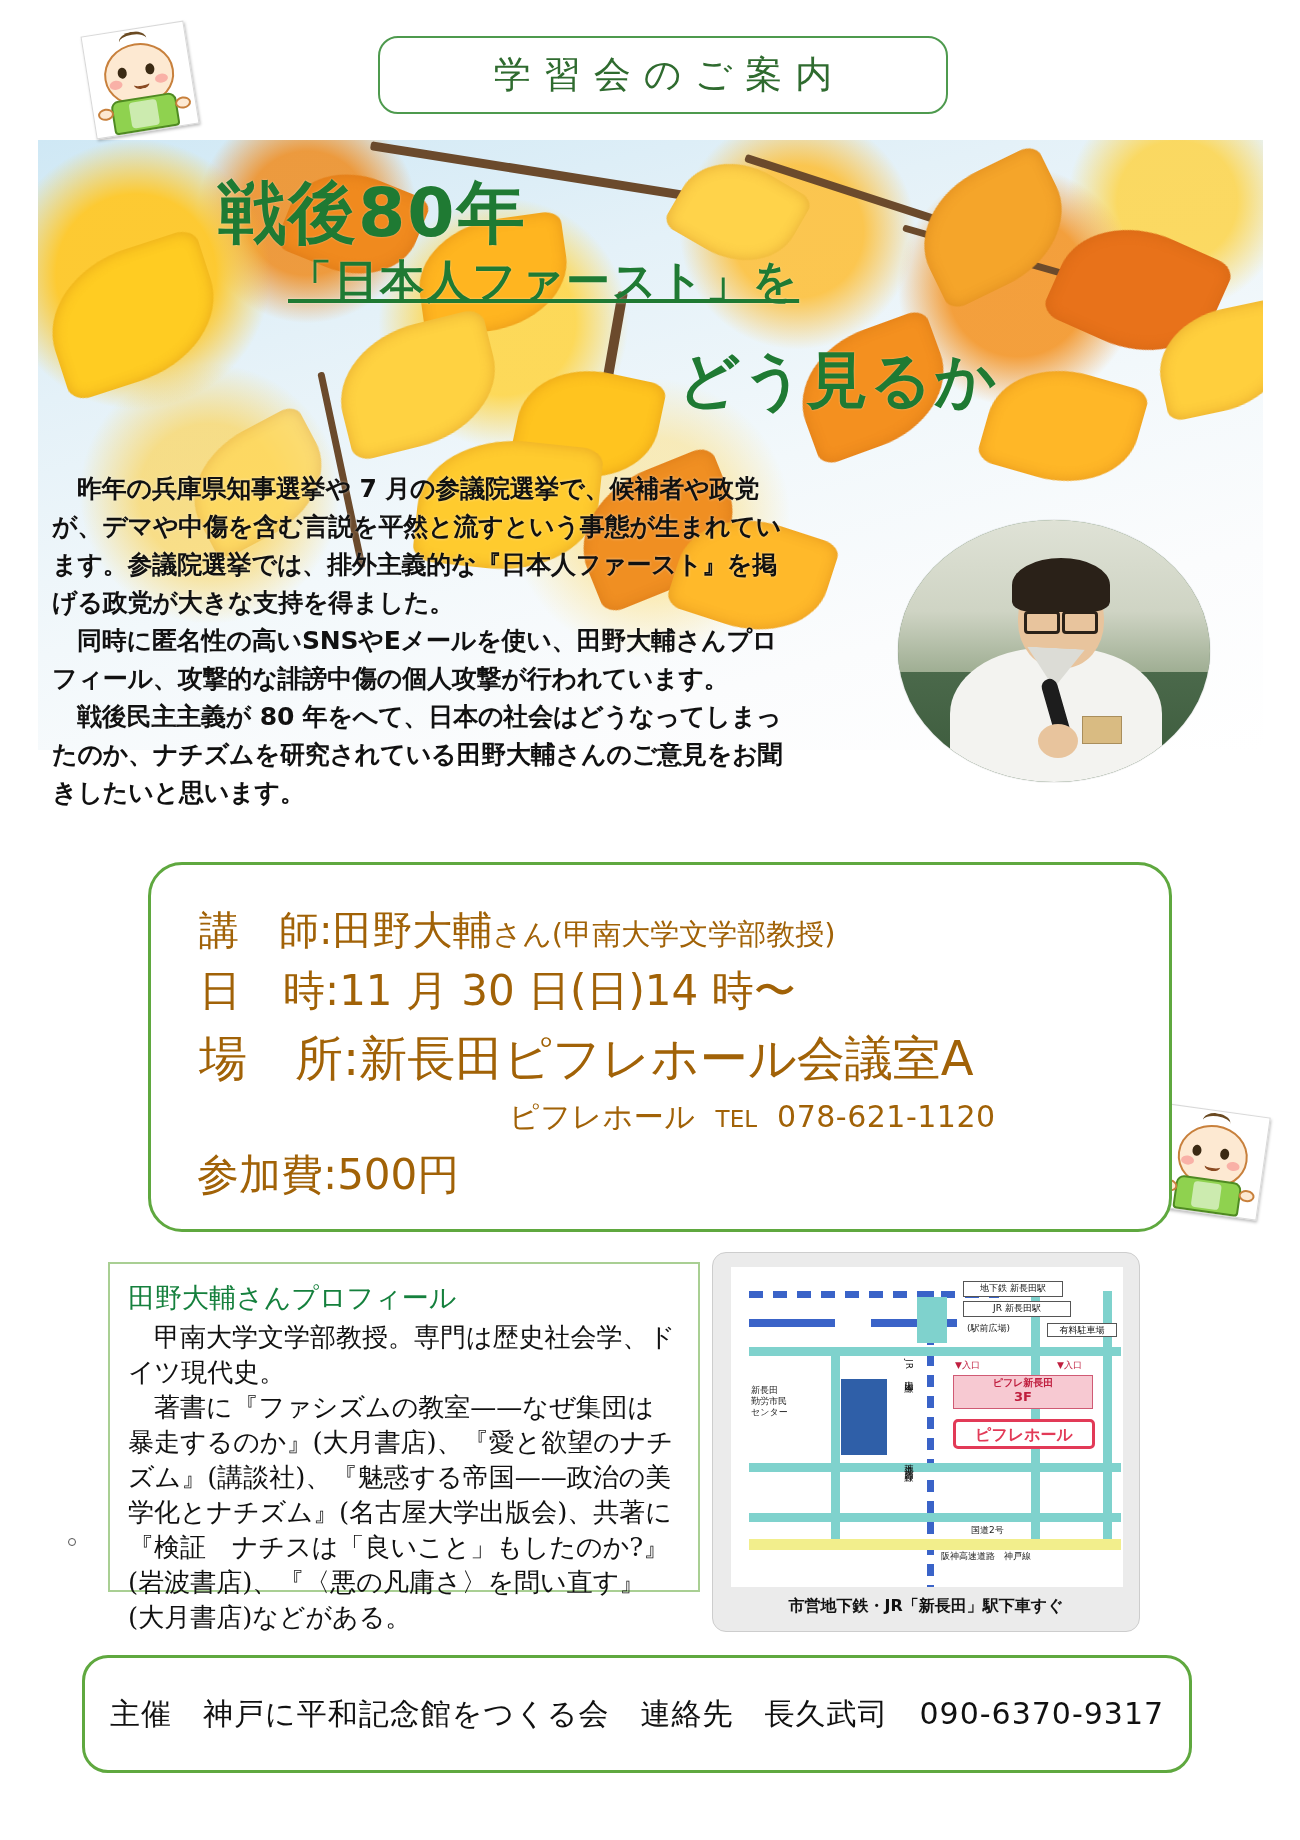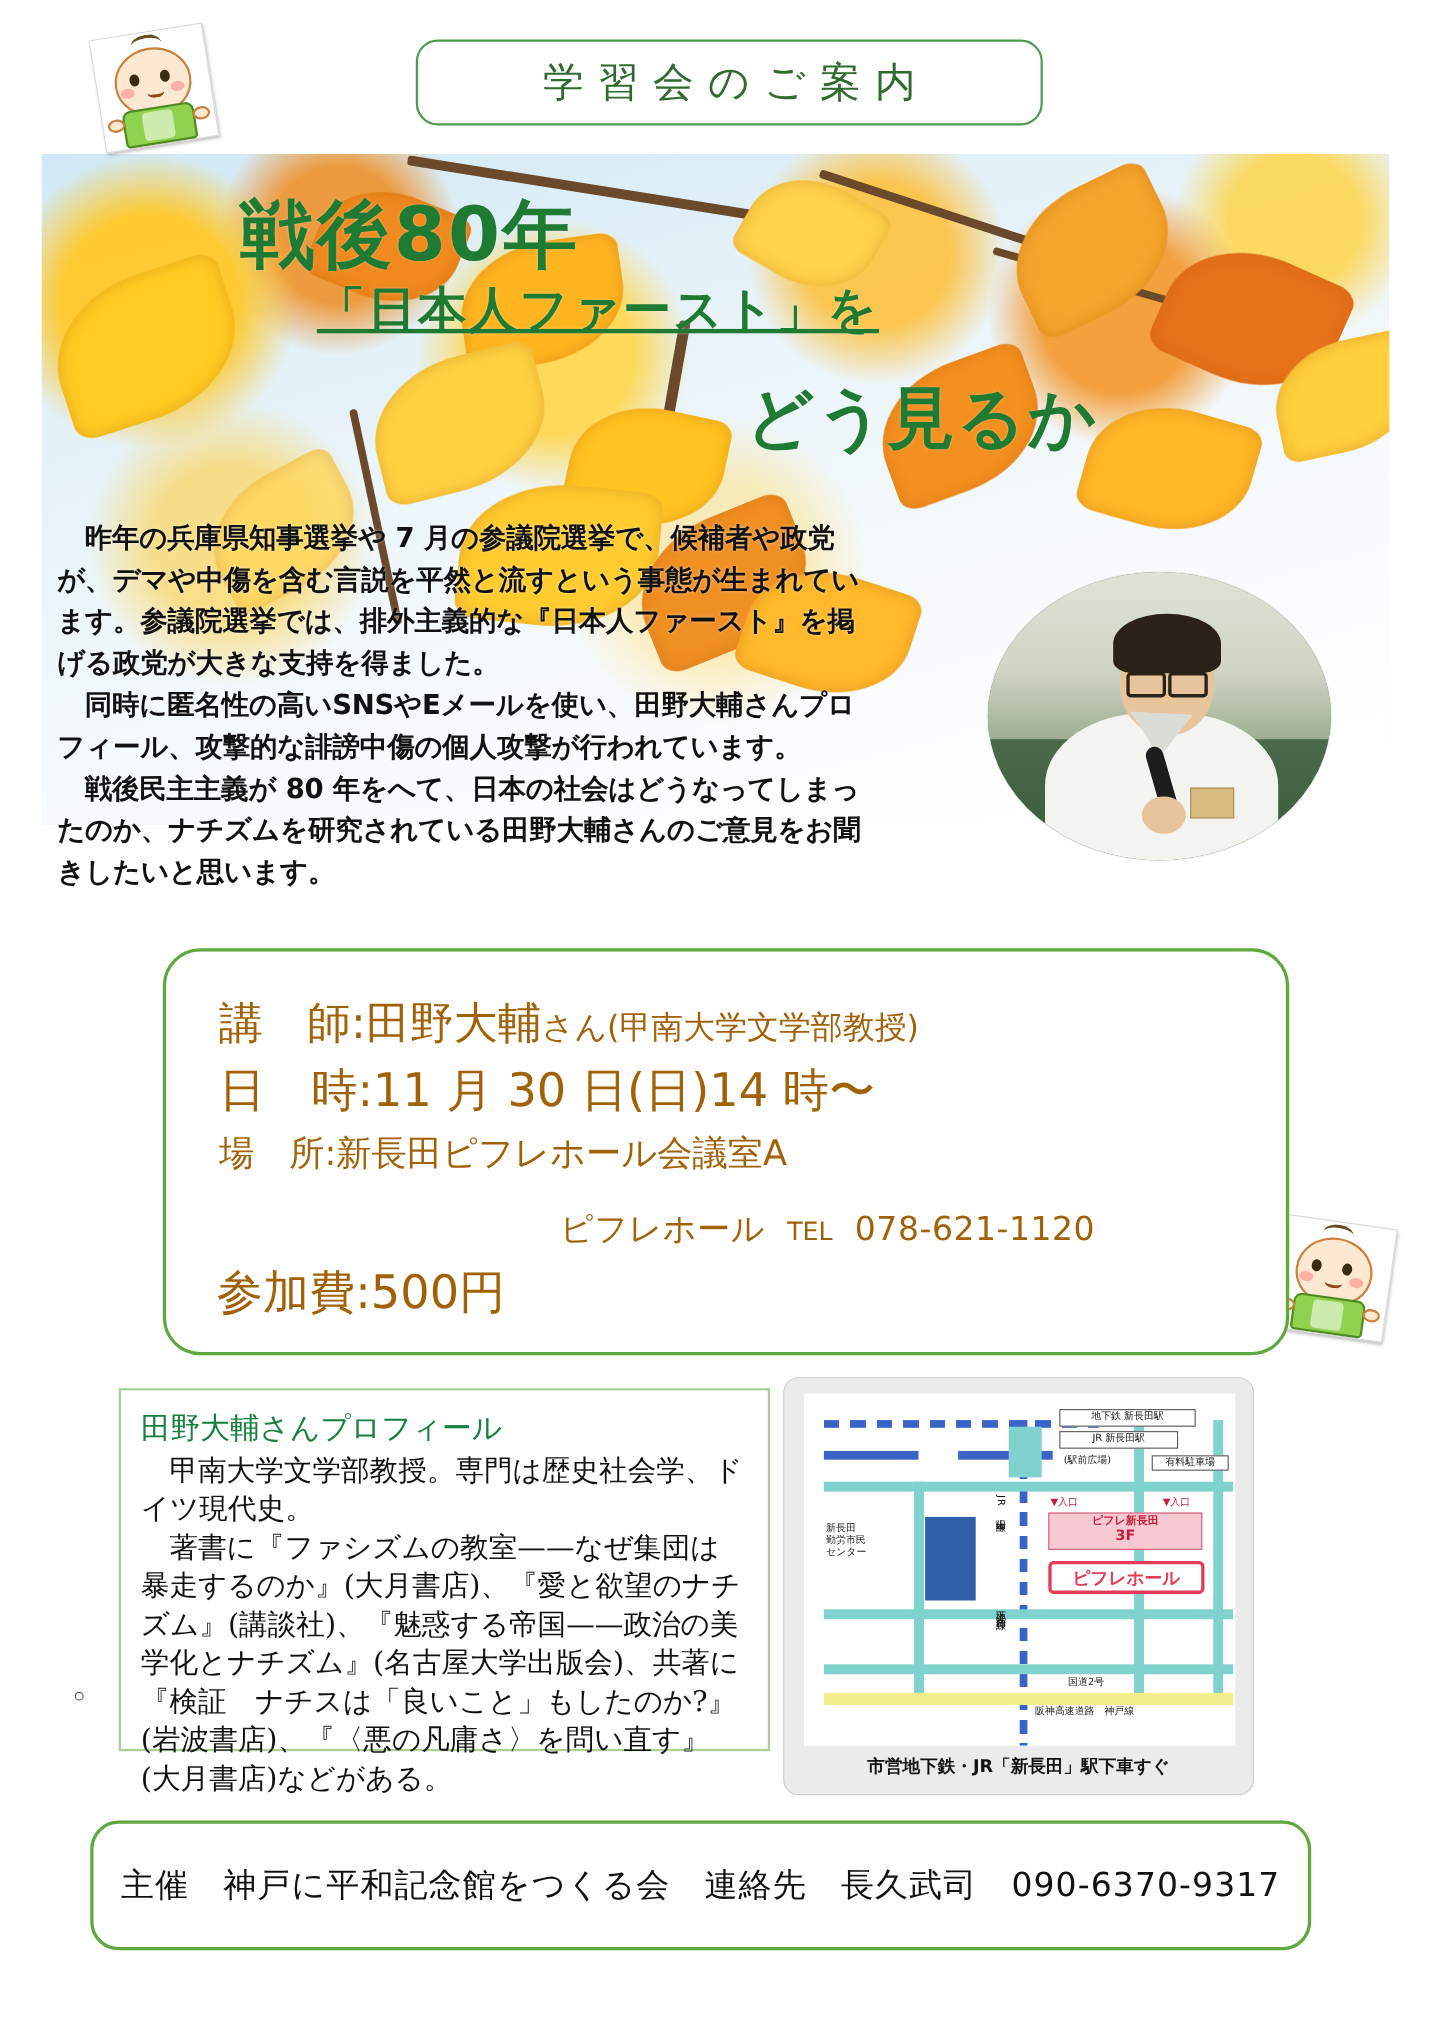--- a/index.html
+++ b/index.html
@@ -181,21 +181,21 @@
     z-index:6;
   }
   .detail-line {
     position:absolute;
     font-family:"DejaVu Sans","Liberation Sans",sans-serif;
     color:#a16207; white-space:nowrap;
   }
   #d-lecturer { left:48px; top:38px; font-size:40px; }
   #d-lecturer .sub { font-size:29px; }
   #d-datetime { left:48px; top:98px; font-size:42px; }
-  #d-place    { left:48px; top:162px; font-size:32px; }
+  #d-place    { left:48px; top:162px; font-size:48px; }
   #d-tel      { left:358px; top:232px; font-size:30px; letter-spacing:.5px; }
   #d-tel .tel-mark { font-size:23px; letter-spacing:0; }
   #d-fee      { left:46px; top:282px; font-size:42px; }
 
   
   #profile-box {
     position:absolute; left:108px; top:1262px; width:592px; height:330px;
     border:2px solid #a9cf93; background:#ffffff; z-index:6;
     padding:16px 18px 0 18px;
   }
@@ -400,21 +400,21 @@
     <div class="road-h" style="left:18px;top:196px;width:372px;"></div>
     <div class="road-h" style="left:18px;top:246px;width:372px;"></div>
     <div class="road-v" style="left:100px;top:80px;height:200px;"></div>
     <div class="road-v" style="left:300px;top:24px;height:256px;"></div>
     <div class="road-v" style="left:372px;top:24px;height:256px;"></div>
     <div class="road-y" style="left:18px;top:272px;width:372px;"></div>
 
     <div class="blk" style="left:186px;top:30px;width:30px;height:46px;background:#7fd2cd;"></div>
     <div class="blk" style="left:110px;top:112px;width:46px;height:76px;"></div>
 
-    <div class="mbox" style="left:232px;top:14px;width:124px;height:16px;">地下鉄 新長田駅</div>
+    <div class="mbox" style="left:232px;top:14px;width:100px;height:16px;">地下鉄 新長田駅</div>
     <div class="mbox" style="left:232px;top:34px;width:108px;height:16px;">JR 新長田駅</div>
     <div class="mbox" style="left:316px;top:56px;width:70px;height:14px;">有料駐車場</div>
     <div class="mlabel" style="left:236px;top:56px;">(駅前広場)</div>
     <div class="marrow" style="left:224px;top:92px;">▼入口</div>
     <div class="marrow" style="left:326px;top:92px;">▼入口</div>
     <div class="mpink" style="left:222px;top:108px;width:140px;height:34px;">
       <div>ピフレ新長田</div>
       <div style="font-size:13px;">3F</div>
     </div>
     <div class="mhall" style="left:222px;top:152px;width:142px;height:30px;">ピフレホール</div>

